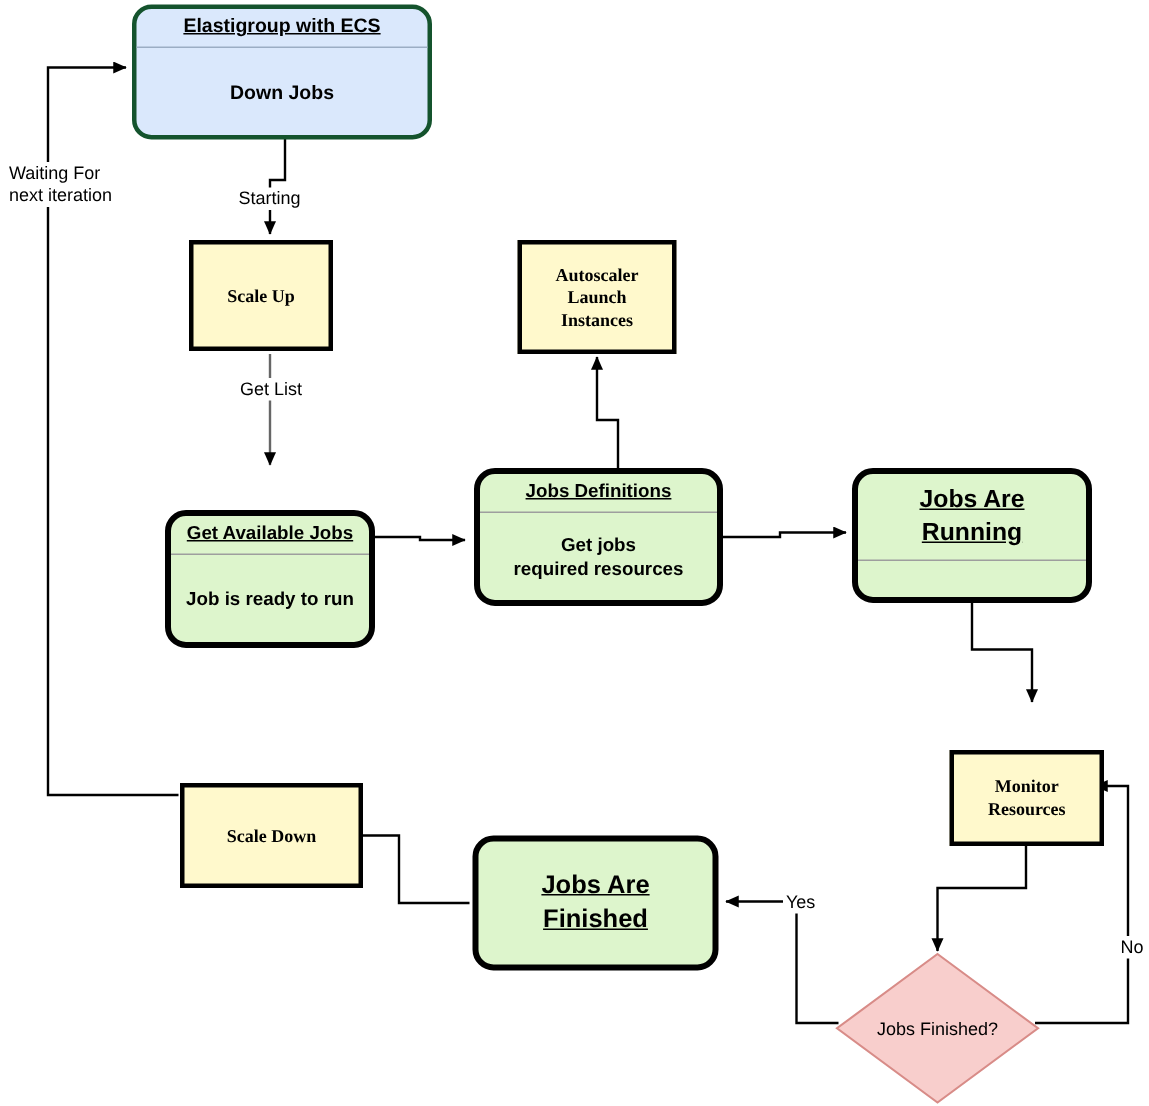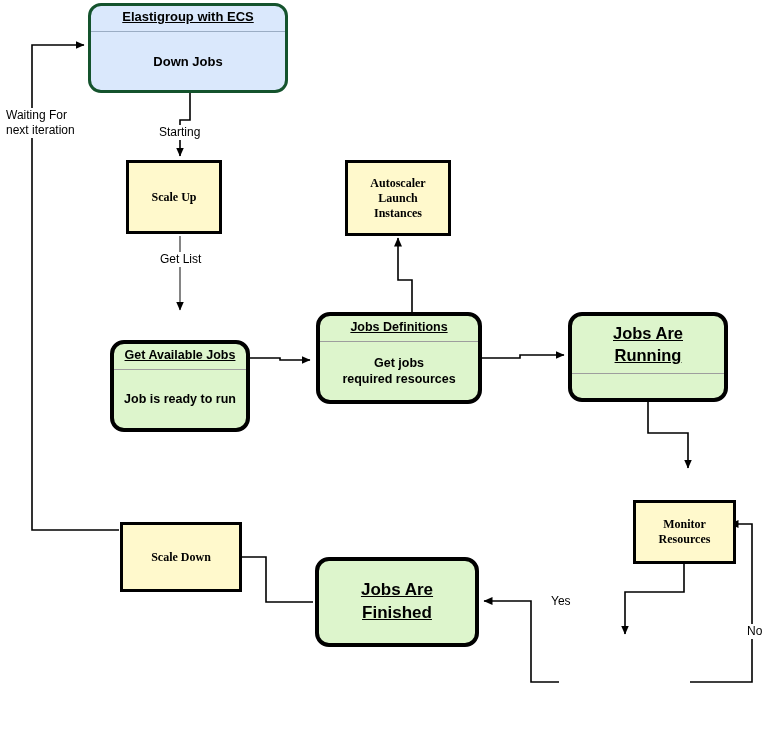--- a/index.html
+++ b/index.html
@@ -222,34 +222,40 @@
 Running</div>
     <div class="divider"></div>
     <div class="body"></div>
   </div>
 
   <div class="node node-yellow" style="left:633px; top:472px; width:103px; height:64px; white-space:pre-line;margin-top:28px;">
     <span>Monitor
 Resources</span>
   </div>
 
+  <div class="node-diamond" style="left:556px; top:634px; width:138px; height:103px;">
+    <svg width="138" height="103" viewBox="0 0 138 103">
+      <polygon points="69,2 136,51.5 69,101 2,51.5" fill="#f8cecc" stroke="#d88c88" stroke-width="1.4"></polygon>
+    </svg>
+    <div class="dtext">Jobs Finished?</div>
+  </div>
 
   <div class="node node-green plain" style="left:315px; top:557px; width:164px; height:90px;">
     <div class="title" style="white-space:pre-line; text-decoration:underline;">Jobs Are 
 Finished</div>
   </div>
 
   <div class="node node-yellow" style="left:120px; top:522px; width:122px; height:70px;">
     <span>Scale Down</span>
   </div>
 
   <div class="edge-label" style="left:4px; top:108px; text-align:left;">Waiting For
 next iteration</div>
 
   <div class="edge-label" style="left:157px; top:125px;">Starting</div>
 
   <div class="edge-label" style="left:158px; top:252px;">Get List</div>
 
-  <div class="edge-label" style="left:549px; top:594px;">Yes</div>
+  <div class="edge-label" style="left:522px; top:594px;">Yes</div>
 
   <div class="edge-label" style="left:745px; top:624px;">No</div>
 
 </div>
 
 </body></html>

